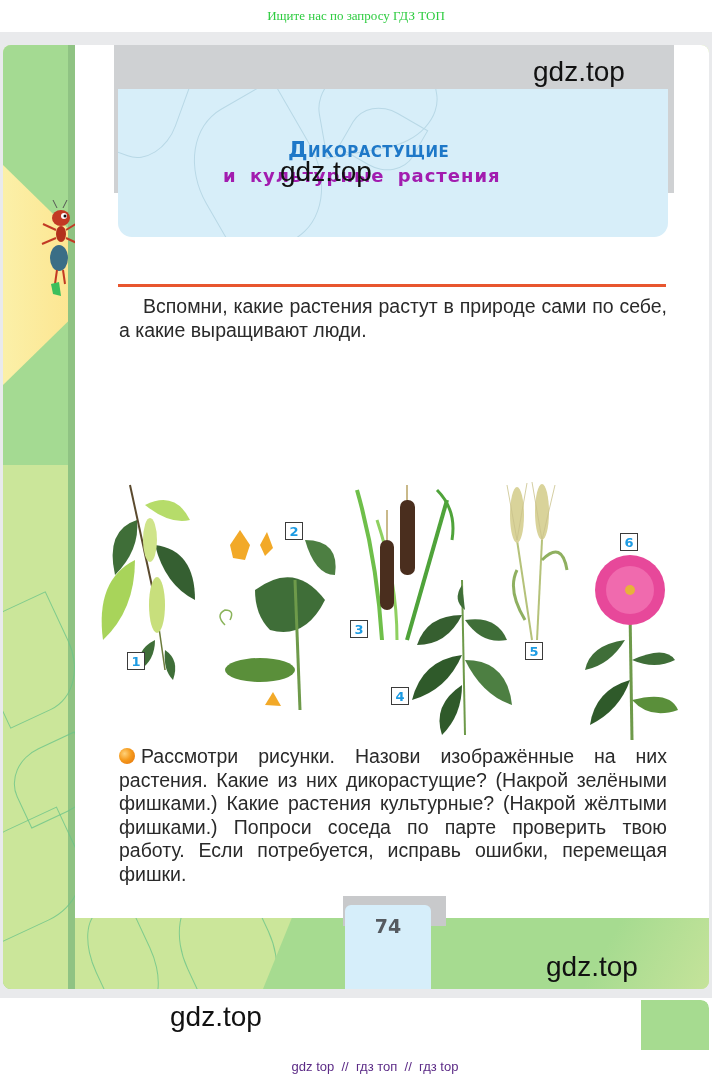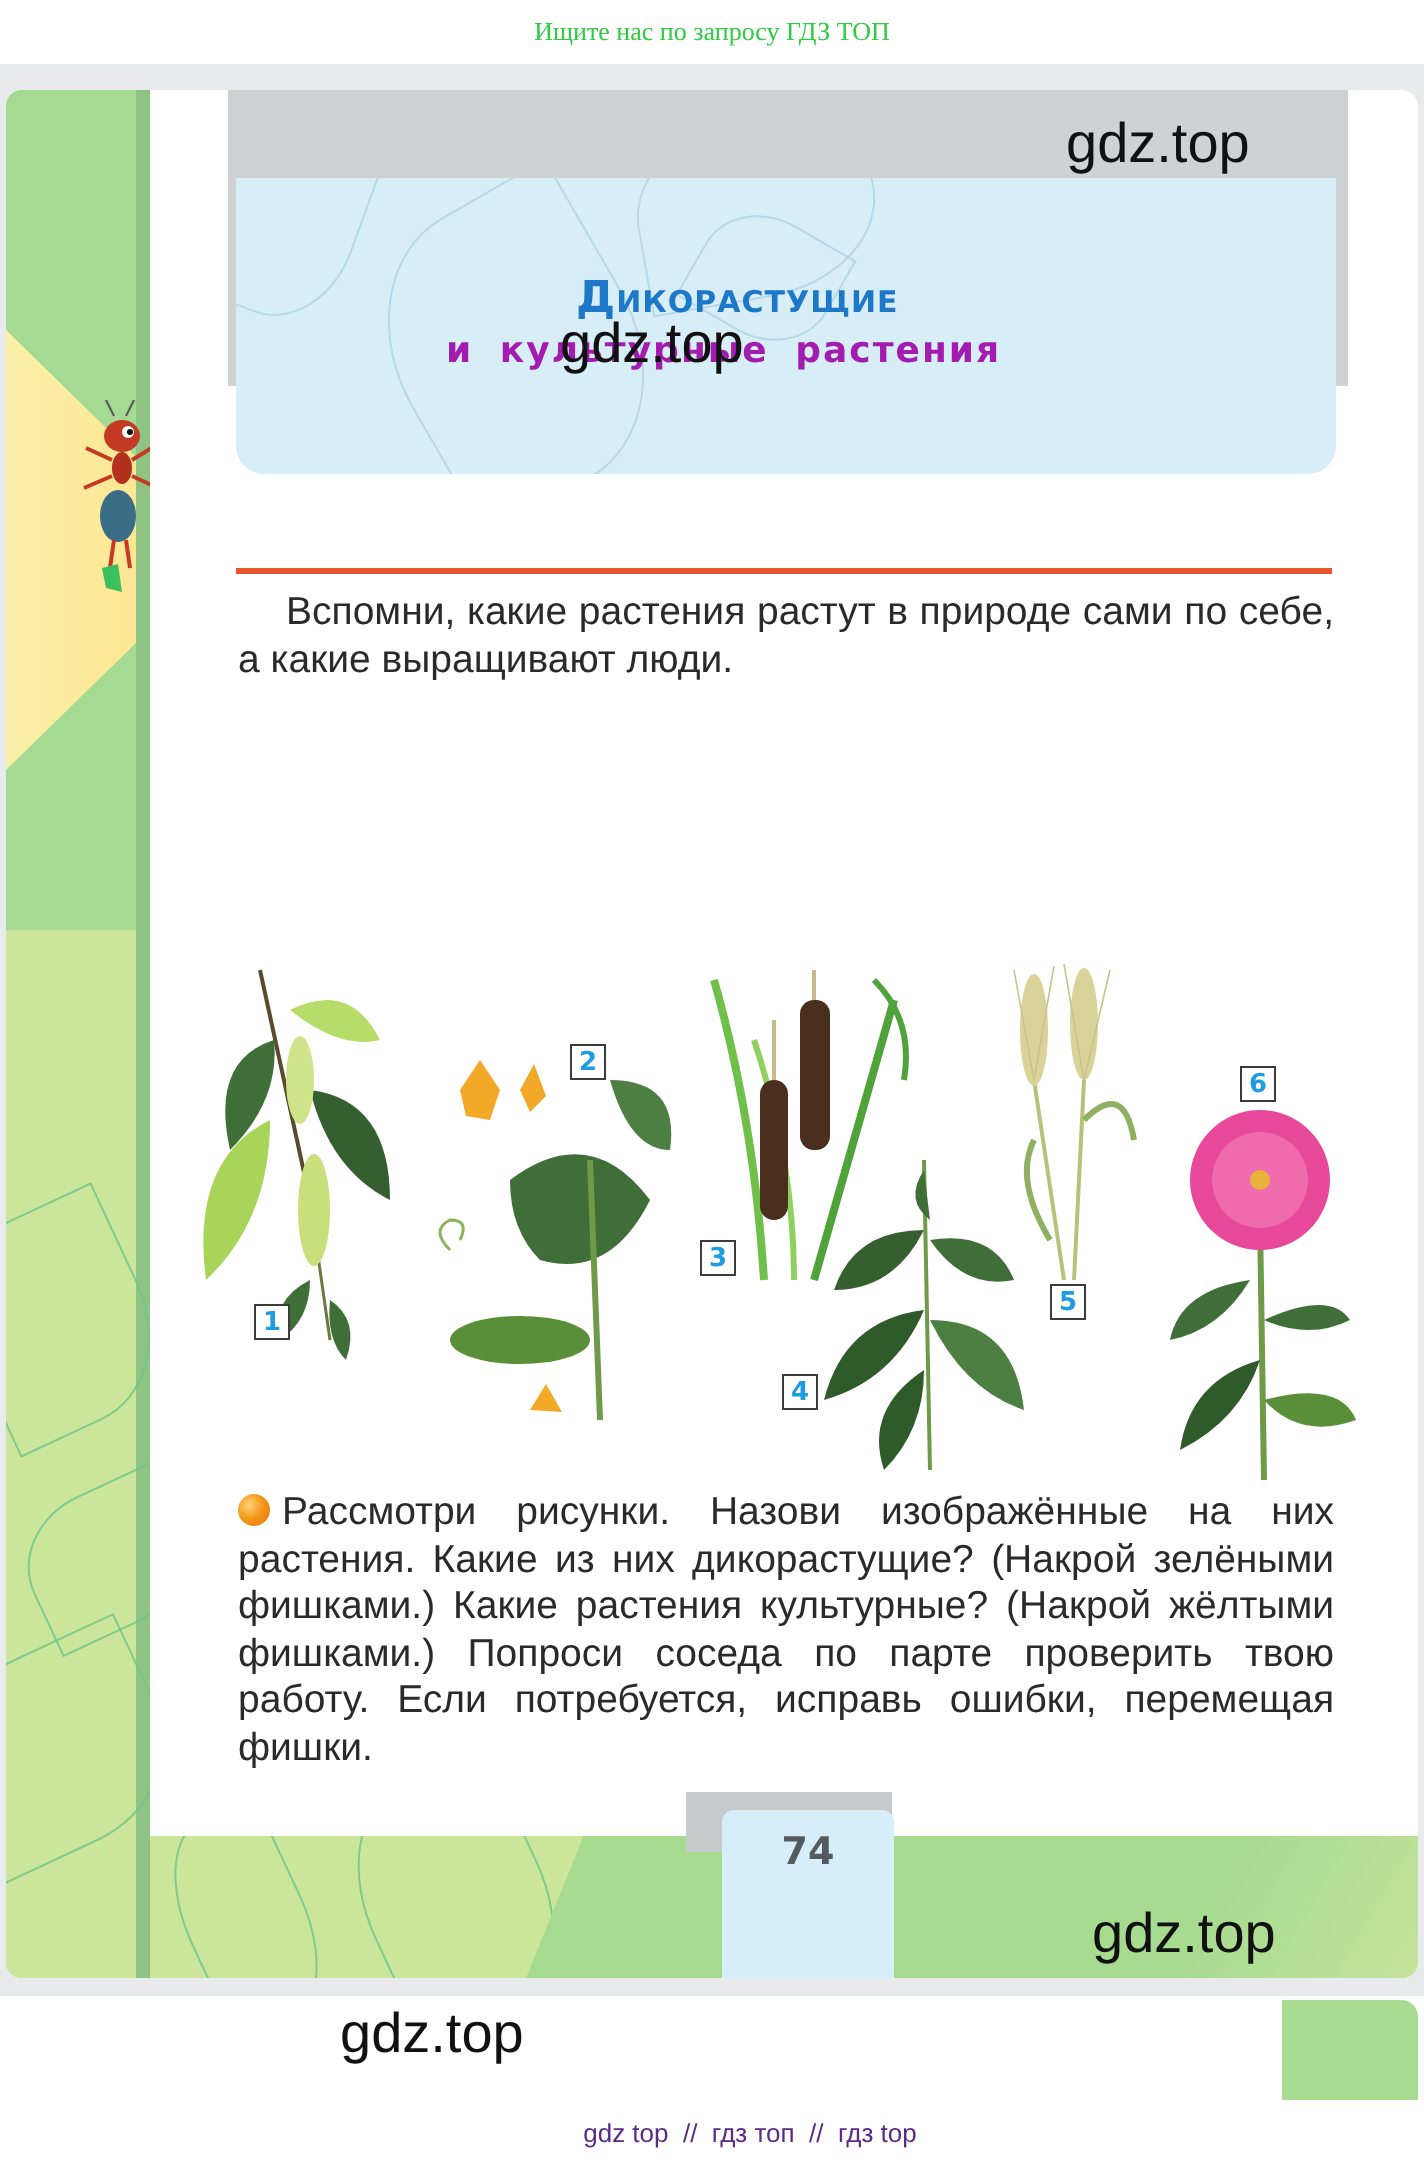--- a/index.html
+++ b/index.html
@@ -120,21 +120,21 @@
     display: inline-block; width: 16px; height: 16px; border-radius: 50%;
     background: radial-gradient(circle at 35% 35%, #ffd27a 0%, #f59a1c 45%, #e2700a 100%);
     vertical-align: -1px; margin-right: 6px;
   }
 
   .page-tab-shadow {
     position: absolute; left: 340px; top: 851px; width: 103px; height: 30px;
     background: #c8c9cb;
   }
   .page-tab {
-    position: absolute; left: 358px; top: 860px; width: 86px; height: 84px;
+    position: absolute; left: 342px; top: 860px; width: 86px; height: 84px;
     background: #d6eefa; border-radius: 6px 6px 0 0;
     display: flex; justify-content: center;
   }
   .page-number {
     margin-top: 10px; font-family: "DejaVu Sans", sans-serif; font-weight: bold;
     font-size: 19px; color: #555a60;
   }
 
   .next-page {
     position: absolute; left: 3px; top: 1000px; width: 706px; height: 50px;

